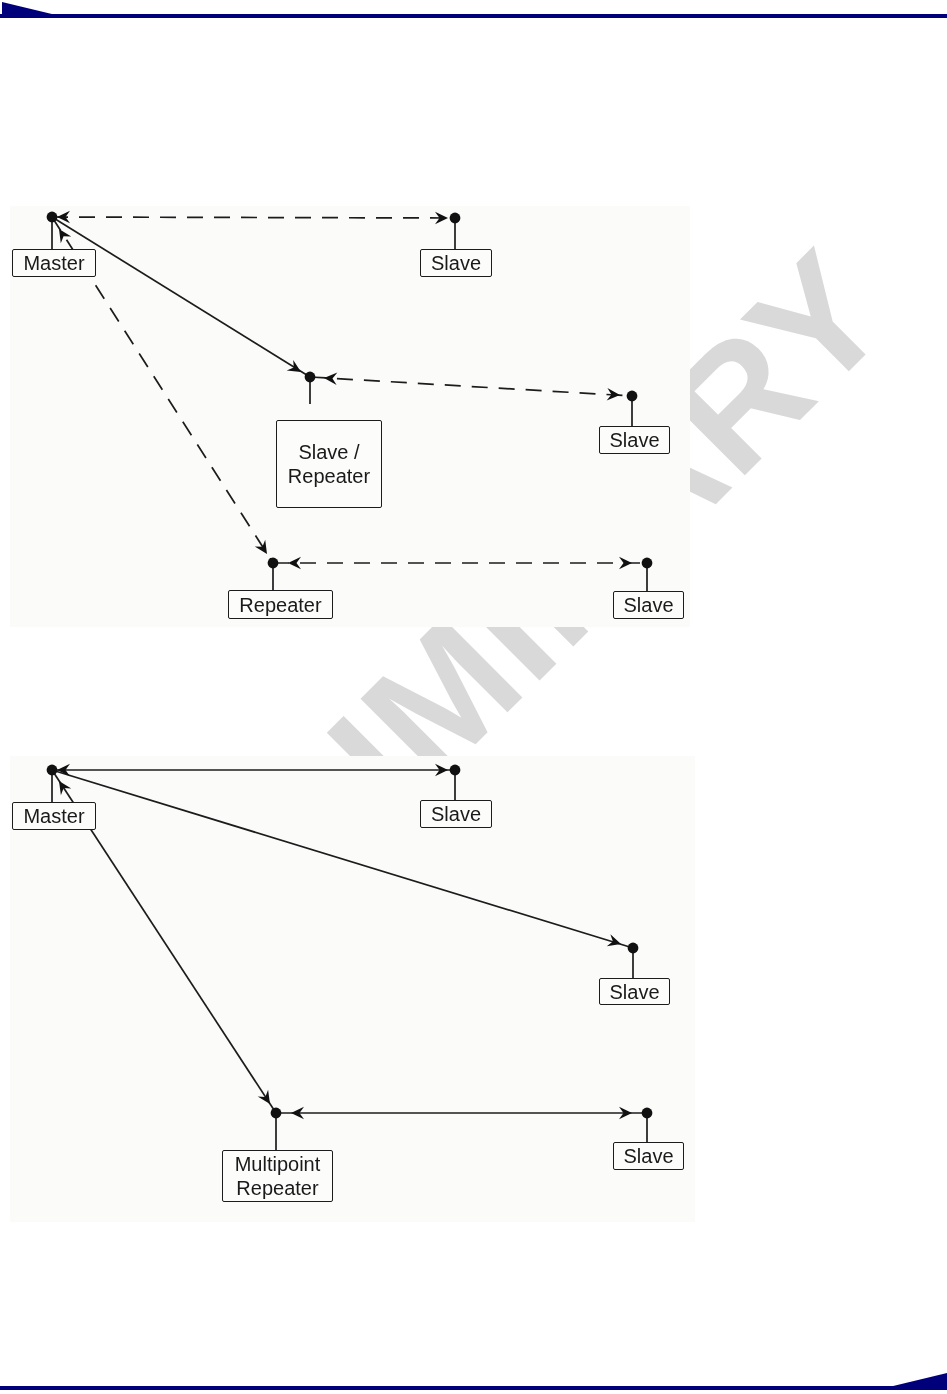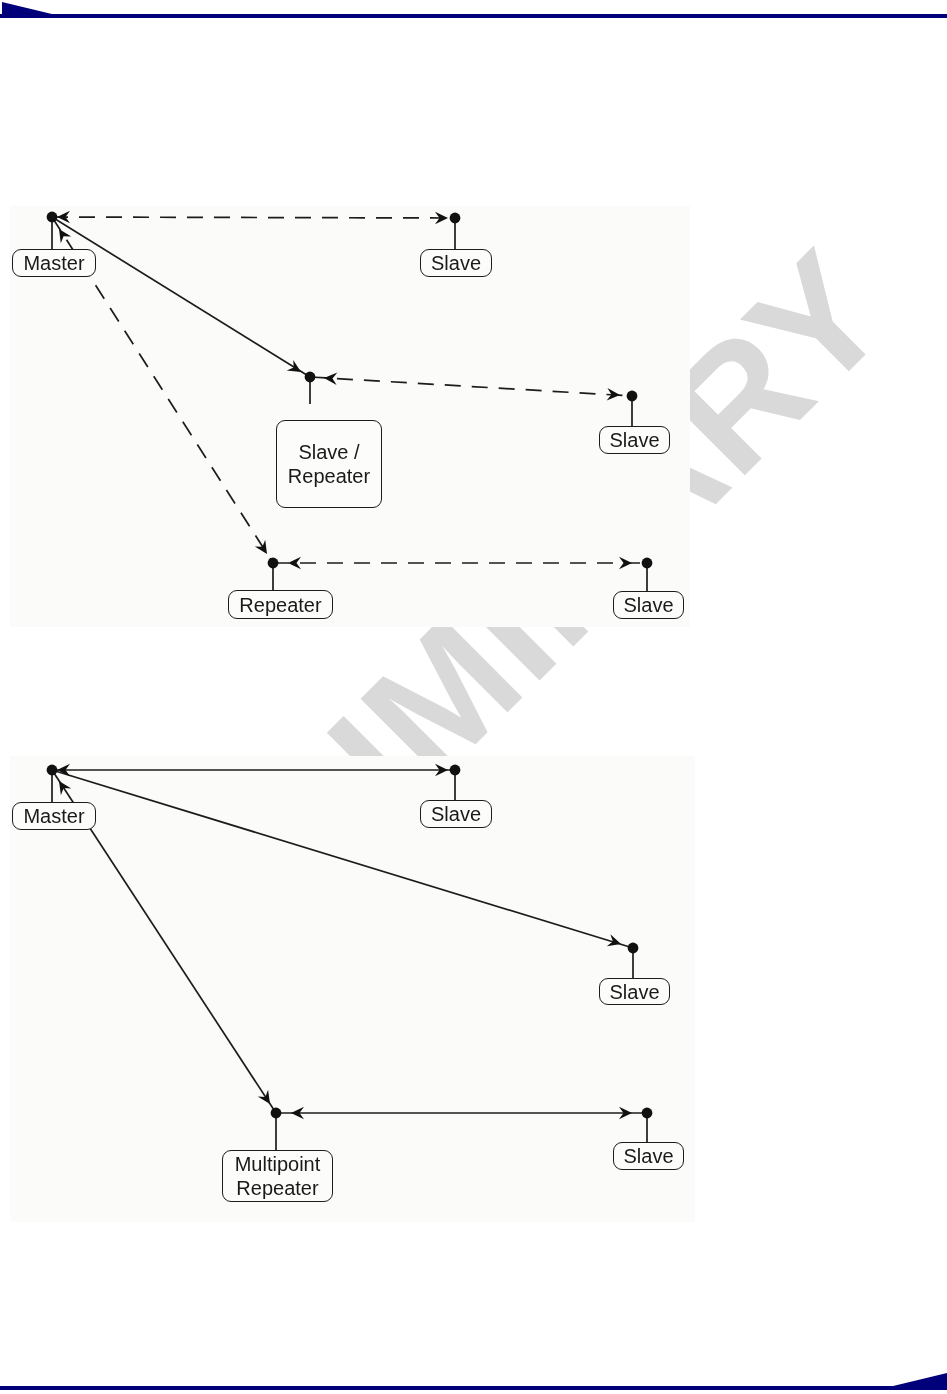--- a/index.html
+++ b/index.html
@@ -23,21 +23,21 @@
     font-size:165px;font-weight:bold;color:#d9d9d9;
     white-space:nowrap;letter-spacing:2px;user-select:none;
   }
   
   .figure{position:absolute;background:#fbfbfa;z-index:2;}
   .figure-1{left:10px;top:206px;width:680px;height:421px;}
   .figure-2{left:10px;top:756px;width:685px;height:466px;}
   .figure svg{position:absolute;left:0;top:0;}
   .node-label{
     position:absolute;box-sizing:border-box;
-    border:1.5px solid #1c1c1c;border-radius:9px;background:#fcfcfb;
+    border:1.5px solid #1c1c1c;border-radius:2px;background:#fcfcfb;
     display:flex;align-items:center;justify-content:center;text-align:center;
     font-size:20px;color:#1a1a1a;line-height:1.2;white-space:pre-line;
     z-index:3;
   }
   .lines{stroke:#1c1c1c;fill:none;stroke-width:1.7px;}
   .dashed{stroke-dasharray:16 11;}
   .dot{fill:#111111;stroke:none;}
   .ah{fill:#111111;stroke:none;}
 </style>
 </head>

